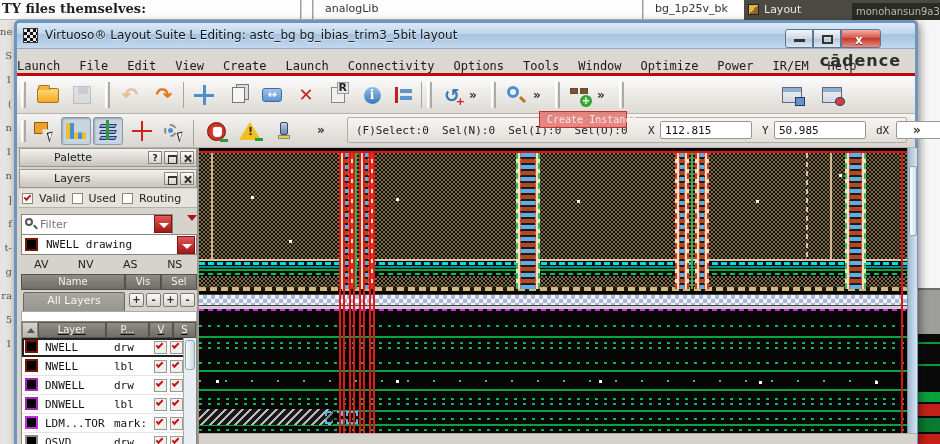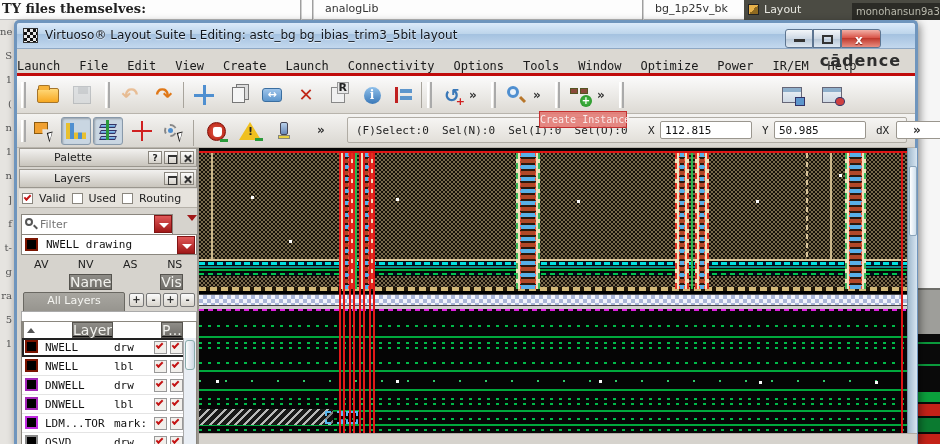--- a/index.html
+++ b/index.html
@@ -113,21 +113,21 @@
   .ico-warn { position:relative; width:0; height:0; border-left:11px solid transparent; border-right:11px solid transparent; border-bottom:18px solid #f0c020; }
   .ico-warn:before { content:"!"; position:absolute; left:-2px; top:3px; font-weight:bold; font-size:11px; color:#222; }
   .ico-pin { position:relative; width:12px; height:18px; }
   .ico-pin .body { position:absolute; left:2px; top:0; width:8px; height:13px; background:linear-gradient(#b8d0ea,#6888b8); border:1px solid #445; border-radius:2px; }
   .ico-pin .base { position:absolute; left:0; top:13px; width:12px; height:4px; background:#e8d040; border:1px solid #887; }
 
   .statuspanel { position:absolute; left:330px; top:3px; width:560px; height:26px; border:1px solid #b0aca4; border-radius:2px; background:linear-gradient(#f6f5f3,#e2dfd9); }
   .statuspanel .sel { position:absolute; left:8px; top:6px; font-family:"DejaVu Sans Mono", monospace; font-size:11px; color:#222; white-space:pre; }
   .coordlab { position:absolute; top:6px; font-family:"DejaVu Sans Mono", monospace; font-size:11px; color:#222; }
   .coordfield { position:absolute; top:3px; height:18px; width:92px; background:#fff; border:1px solid #9a968e; border-radius:2px; font-family:"DejaVu Sans Mono", monospace; font-size:11px; padding:1px 4px; color:#111; }
-  .tooltip { position:absolute; left:522px; top:88px; width:88px; height:17px; background:rgba(226,120,114,.88); border:1px solid #c43030; color:#f8eaea; font-family:"DejaVu Sans Mono", monospace; font-size:10px; text-align:center; line-height:15px; z-index:40; white-space:nowrap; }
+  .tooltip { position:absolute; left:522px; top:88px; width:88px; height:17px; background:rgba(226,120,114,.88); border:1px solid #c43030; color:#f8eaea; font-family:"DejaVu Sans Mono", monospace; font-size:10px; text-align:center; line-height:15px; z-index:40; white-space:nowrap;padding-left:7px; }
 
   
   .palette { position:absolute; left:2px; top:125px; width:180px; height:299px; background:#d6d3cd; border-right:2px solid #9a968e; }
   .phdr { position:absolute; left:0; width:100%; height:19px; background:linear-gradient(#f2f1ef,#c9c5bd); border:1px solid #9a968e; }
   .phdr .ptitle { position:absolute; left:34px; top:2px; font-size:11px; color:#222; }
   .phdr-btns { position:absolute; right:2px; top:2px; display:flex; gap:2px; }
   .pbtn { width:14px; height:13px; border:1px solid #8a867e; background:linear-gradient(#fdfdfd,#d5d1c9); font-size:9px; font-weight:bold; text-align:center; line-height:12px; color:#222; position:relative; }
   .pbtn .float:before { content:""; position:absolute; left:3px; top:3px; width:7px; height:6px; border:1px solid #333; border-top:2px solid #333; }
   .pbtn .xx:before, .pbtn .xx:after { content:""; position:absolute; left:6px; top:2px; width:2px; height:9px; background:#333; }
   .pbtn .xx:before { transform:rotate(45deg); } .pbtn .xx:after { transform:rotate(-45deg); }
@@ -143,21 +143,21 @@
   .reddrop { position:absolute; top:0; width:18px; height:18px; background:linear-gradient(#e05858,#a01818); border:1px solid #801414; }
   .reddrop:before { content:""; position:absolute; left:4px; top:7px; border-left:5px solid transparent; border-right:5px solid transparent; border-top:5px solid #fff; }
   .minidrop { position:absolute; right:0; top:5px; width:0; height:0; border-left:5px solid transparent; border-right:5px solid transparent; border-top:6px solid #a01818; }
   .layersel { position:absolute; left:2px; top:86px; width:176px; height:21px; background:#fff; border:1px solid #8a867e; }
   .swatch { width:13px; height:13px; background:#000; }
   .layersel .swatch { position:absolute; left:3px; top:3px; border:2px solid #7a1400; }
   .layersel .lname { position:absolute; left:24px; top:3px; font-family:"DejaVu Sans Mono", monospace; font-size:11px; color:#111; }
   .quickcols { position:absolute; left:0; top:110px; width:100%; height:15px; display:flex; }
   .quickcols span { flex:1; text-align:center; font-size:11px; color:#222; }
   .namehdr { position:absolute; left:2px; top:126px; width:176px; height:16px; display:flex; }
-  .hcell { background:linear-gradient(#8f8d88,#6f6d68); color:#f2f2ee; font-size:14px; border:1px solid #55534e; line-height:14px;margin-left:48px; }
+  .hcell { background:linear-gradient(#8f8d88,#6f6d68); color:#f2f2ee; font-size:10px; text-align:center; border:1px solid #55534e; line-height:14px; }
   .alllayers { position:absolute; left:2px; top:143px; width:176px; height:19px; background:#d6d3cd; }
   .alllayers .albtn { position:absolute; left:2px; top:1px; width:102px; height:33px; background:linear-gradient(#a8a6a0,#8a8882); border:1px solid #6a6862; color:#f4f4f0; font-size:11px; text-align:center; line-height:15px; border-radius:2px; }
   .pmbtn { position:absolute; top:2px; width:15px; height:14px; border:1px solid #777; background:linear-gradient(#fbfbfb,#d8d4cc); font-size:10px; font-weight:bold; text-align:center; line-height:12px; color:#333; border-radius:2px; }
   .lgap { position:absolute; left:2px; top:163px; width:176px; height:10px; background:#fff; border:1px solid #aaa; border-bottom:none; }
   .ltable { position:absolute; left:2px; top:173px; width:176px; height:126px; background:#fff; border:1px solid #8a867e; overflow:hidden; }
   .lthead { position:absolute; left:0; top:0; width:100%; height:16px; display:flex;text-decoration:underline; }
   .sortbtn { width:16px; background:linear-gradient(#d8d5cf,#b8b5af); border:1px solid #8a877f; position:relative; }
   .sortbtn:before { content:""; position:absolute; left:4px; top:5px; border-left:4px solid transparent; border-right:4px solid transparent; border-bottom:5px solid #555; }
   .lrows { position:absolute; left:0; top:16px; width:163px; }
   .lrow { position:relative; height:19px; border-bottom:1px solid #e4e4e4; }

